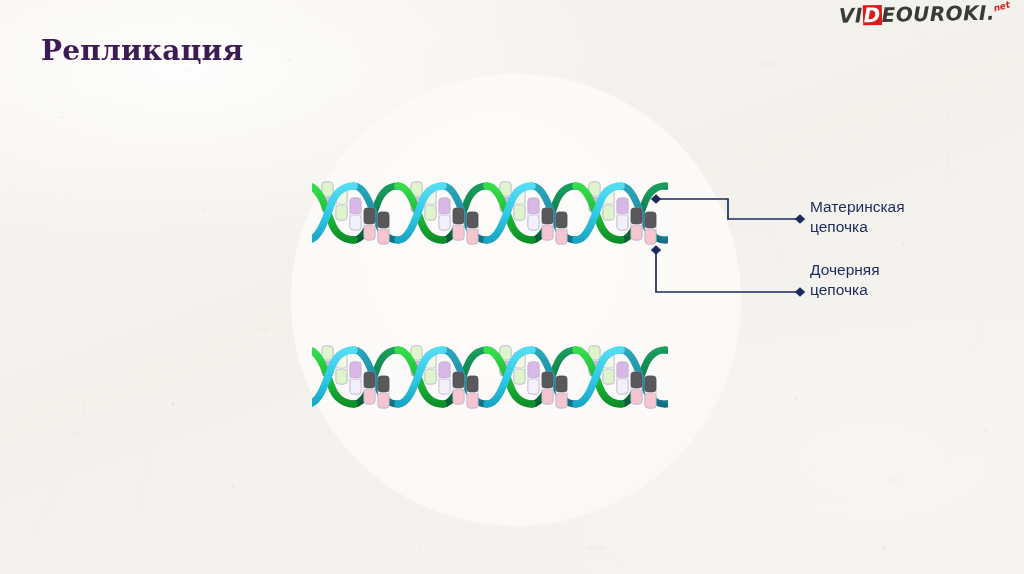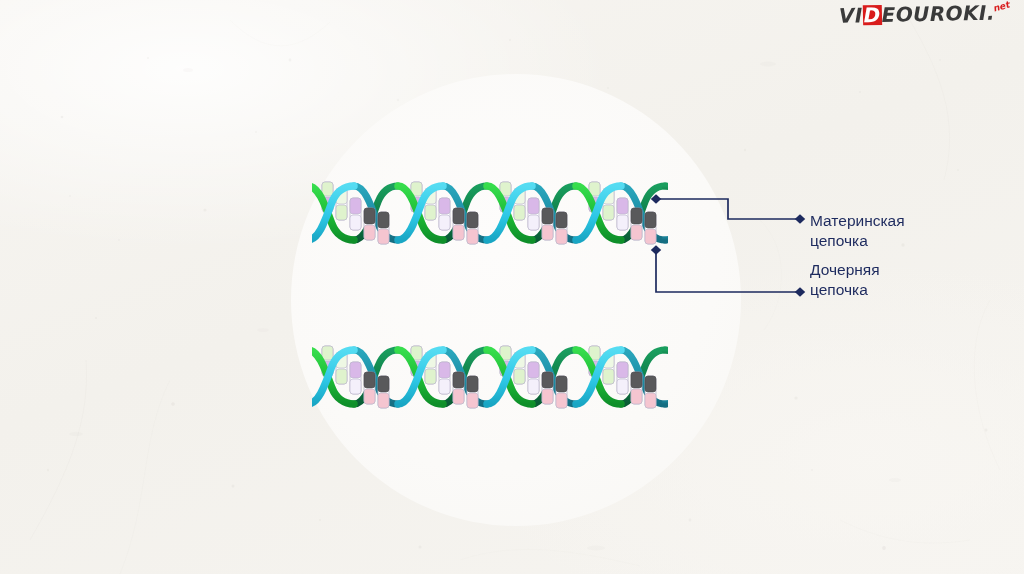--- a/index.html
+++ b/index.html
@@ -124,21 +124,21 @@
     pointer-events: none;
   }
   .callout-label {
     position: absolute;
     font-family: "Liberation Sans", sans-serif;
     font-size: 15.5px;
     line-height: 1.32;
     color: #1d2a5e;
     white-space: pre-line;
   }
-  .callout-mother { left: 810px; top: 197px; margin-top: 14px; }
+  .callout-mother { left: 810px; top: 197px; }
   .callout-daughter { left: 810px; top: 260px; }
 </style>
 </head>
 <body>
 
 <div id="slide">
 
   <div class="paper-base"></div>
 
   <svg class="paper-speckle" width="1024" height="574" viewBox="0 0 1024 574" aria-hidden="true">
@@ -186,20 +186,21 @@
       <path d="M120,574 C150,500 140,440 170,380" opacity=".14"></path>
       <path d="M905,12 C940,70 960,120 944,180" opacity=".16"></path>
       <path d="M990,300 C962,350 975,420 1000,470" opacity=".13"></path>
       <path d="M840,520 C880,540 920,548 970,540" opacity=".12"></path>
       <path d="M230,20 C268,58 300,50 330,22" opacity=".10"></path>
       <path d="M460,560 C520,540 580,552 640,566" opacity=".10"></path>
       <path d="M760,220 C790,250 786,300 764,330" opacity=".10"></path>
     </g>
   </svg>
 
+  <div class="slide-title">Репликация</div>
 
   <div class="logo">
     <span class="logo-text">VI</span>
       <span class="logo-text logo-d">D</span>
       <span class="logo-text">EOUROKI.</span>
       <span class="logo-tld">net</span>
   </div>
 
   <div class="stage-circle"></div>
 

